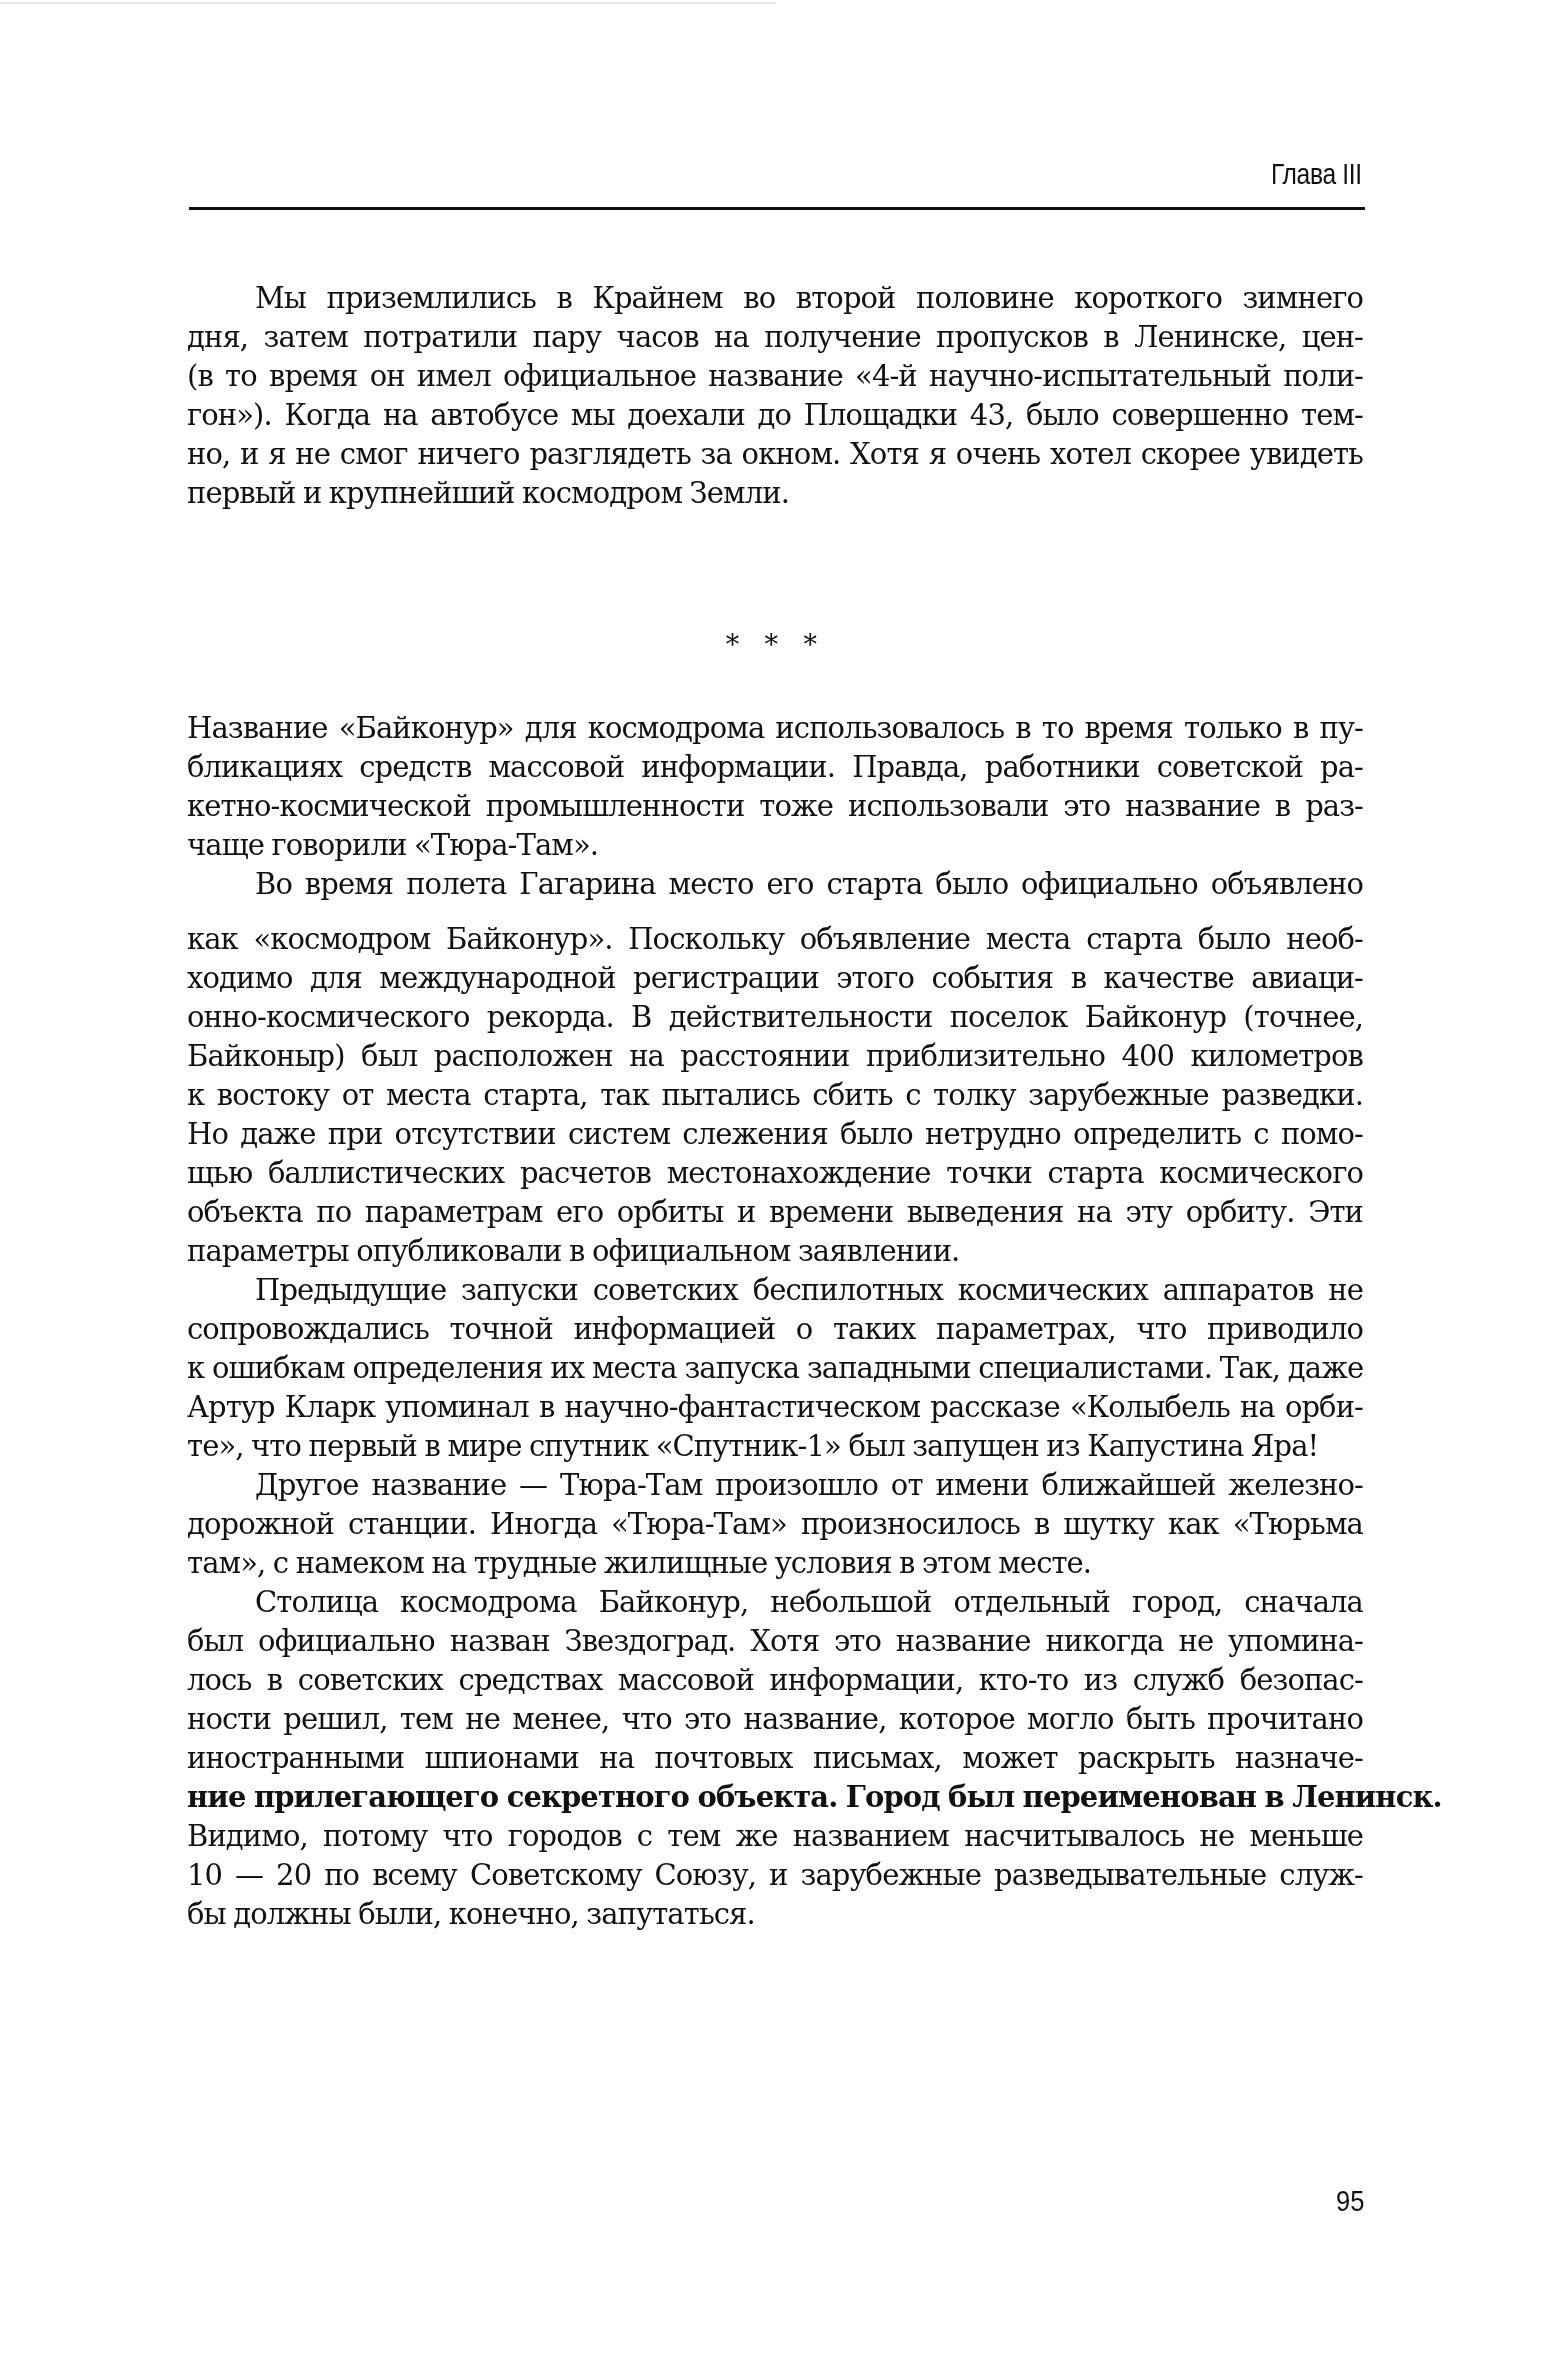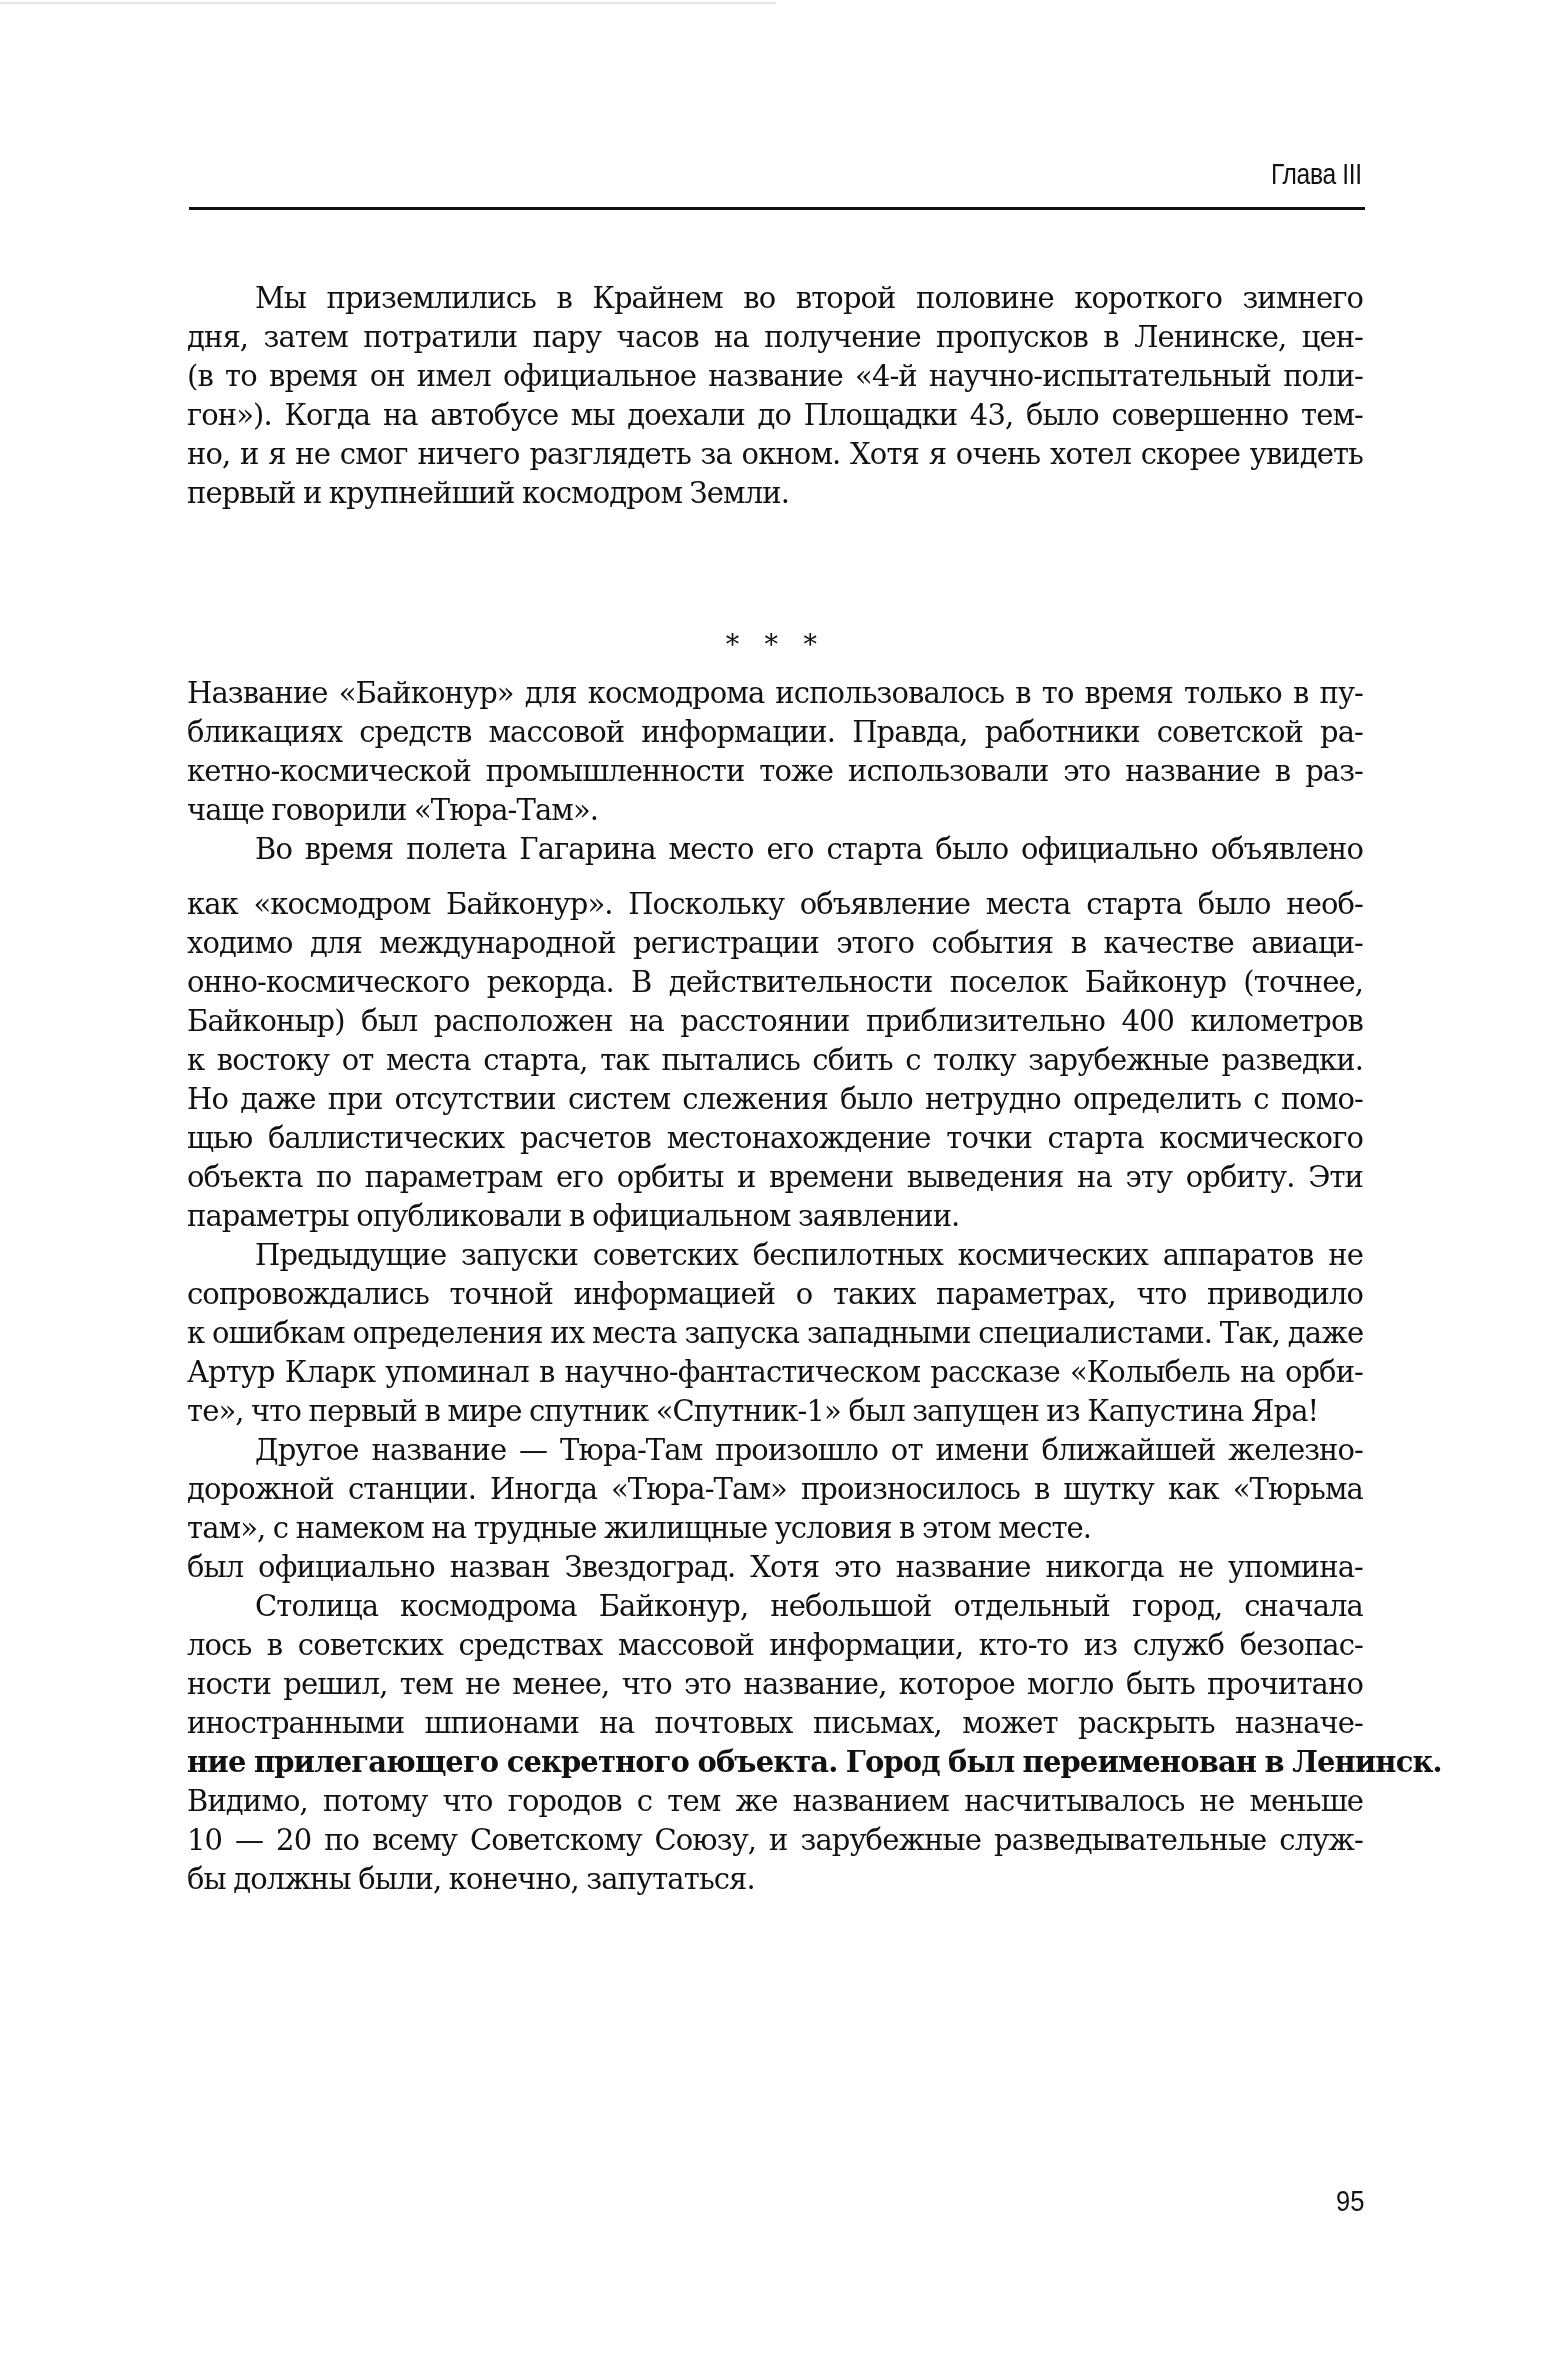--- a/index.html
+++ b/index.html
@@ -61,21 +61,21 @@
       letter-spacing: -0.9px;
       word-spacing: -0.8px;
     }
     .line.last {
       text-align-last: left;
     }
     .line.first {
       padding-left: 68px;
     }
     #block-1 { top: 279px; }
-    #block-2 { top: 674px; }
+    #block-2 { top: 709px; }
     .asterisks {
       position: absolute;
       left: 0;
       width: 1551px;
       top: 629px;
       text-align: center;
       font-family: "DejaVu Serif", "Liberation Serif", serif;
       font-size: 27px;
       letter-spacing: 8.4px;
       color: #111;
@@ -138,22 +138,22 @@
       <span class="line" style="display: block; transform-origin: left center; transform: scaleX(0.9993); width: 1177px;">к ошибкам определения их места запуска западными специалистами. Так, даже</span>
       <span class="line" style="display: block;">Артур Кларк упоминал в научно-фантастическом рассказе «Колыбель на орби-</span>
       <span class="line last" style="display: block;">те», что первый в мире спутник «Спутник-1» был запущен из Капустина Яра!</span>
     </div>
     <div>
       <span class="line first" style="display: block;">Другое название — Тюра-Там произошло от имени ближайшей железно-</span>
       <span class="line" style="display: block;">дорожной станции. Иногда «Тюра-Там» произносилось в шутку как «Тюрьма</span>
       <span class="line last" style="display: block;">там», с намеком на трудные жилищные условия в этом месте.</span>
     </div>
     <div>
+      <span class="line first" style="display: block;">Столица космодрома Байконур, небольшой отдельный город, сначала</span>
       <span class="line" style="display: block;">был официально назван Звездоград. Хотя это название никогда не упомина-</span>
-      <span class="line first" style="display: block;">Столица космодрома Байконур, небольшой отдельный город, сначала</span>
       <span class="line" style="display: block;">лось в советских средствах массовой информации, кто-то из служб безопас-</span>
       <span class="line" style="display: block;">ности решил, тем не менее, что это название, которое могло быть прочитано</span>
       <span class="line" style="display: block;">иностранными шпионами на почтовых письмах, может раскрыть назначе-</span>
       <span class="line" style="display: block; font-weight: bold;">ние прилегающего секретного объекта. Город был переименован в Ленинск.</span>
       <span class="line" style="display: block;">Видимо, потому что городов с тем же названием насчитывалось не меньше</span>
       <span class="line" style="display: block;">10 — 20 по всему Советскому Союзу, и зарубежные разведывательные служ-</span>
       <span class="line last" style="display: block;">бы должны были, конечно, запутаться.</span>
     </div>
   </div>
 

